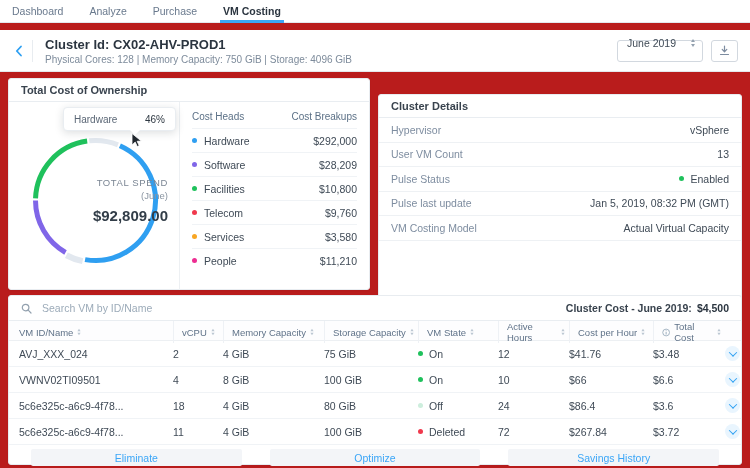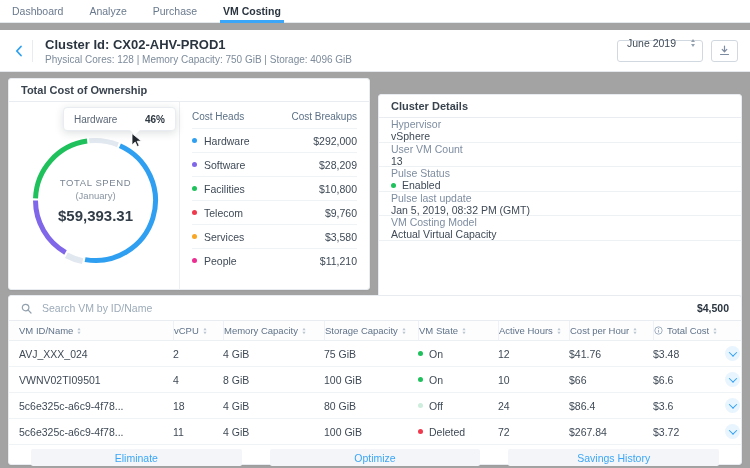--- a/index.html
+++ b/index.html
@@ -1,17 +1,17 @@
 <!DOCTYPE html>
 <html><head>
 <meta charset="utf-8">
 <style>
   html,body{margin:0;padding:0;}
   body{font-family:"Liberation Sans","DejaVu Sans",sans-serif;}
-  .screen{position:relative;width:750px;height:468px;background:#a3a3a3;overflow:hidden;
+  .screen{position:relative;width:750px;height:468px;background:#b91c1c;overflow:hidden;
     -webkit-font-smoothing:antialiased;}
 
   
   .topnav{position:absolute;left:0;top:0;width:750px;height:23px;background:#fff;
     border-bottom:1px solid #e3e8ed;display:flex;align-items:stretch;padding-left:12px;gap:26px;box-sizing:border-box;}
   .nav-item{display:flex;align-items:center;font-size:10.5px;color:#69798d;position:relative;cursor:pointer;}
   .nav-item.active{color:#2b3540;font-weight:bold;}
   .nav-item.active::after{content:"";position:absolute;left:-3px;right:-3px;bottom:-1px;height:3px;background:#3ba6f7;}
 
   
@@ -39,60 +39,60 @@
     color:#39434e;border-bottom:1px solid #e9edf1;}
 
   .tco-card{left:8px;top:78px;width:362px;height:212px;}
   .details-card{left:378px;top:94px;width:364px;height:212px;}
   .table-card{left:8px;top:295px;width:734px;height:170px;}
 
   
   .tco-body{display:flex;height:188px;}
   .donut-zone{width:170px;position:relative;}
   .donut-wrap{position:absolute;left:14px;top:26px;width:145px;height:145px;}
-  .donut-center{position:absolute;inset:0;display:flex;flex-direction:column;align-items:center;justify-content:center;text-align:center;}
+  .donut-center{position:absolute;inset:0;display:flex;flex-direction:column;align-items:flex-end;justify-content:center;text-align:center;}
   .dc1{font-size:9.5px;color:#7b8694;letter-spacing:.6px;}
   .dc2{font-size:9.5px;color:#8a95a2;margin-top:2px;}
   .dc3{font-size:15px;font-weight:bold;color:#323d48;margin-top:6px;}
   .tooltip{position:absolute;left:54px;top:5px;width:113px;height:24px;background:#fff;border:1px solid #e9edf1;
     border-radius:4px;box-shadow:0 2px 8px rgba(30,40,50,.15);display:flex;align-items:center;
     justify-content:space-between;padding:0 10px;box-sizing:border-box;z-index:3;}
   .tooltip::after{content:"";position:absolute;left:66px;bottom:-5px;width:0;height:0;
     border-left:5px solid transparent;border-right:5px solid transparent;border-top:5px solid #fff;}
   .tt-label{font-size:10px;color:#5a6675;}
-  .tt-value{font-size:10px;font-weight:bold;color:#2e3842;}
+  .tt-value{font-size:10px;font-weight:normal;color:#2e3842;}
   .cursor-arrow{position:absolute;left:122px;top:31px;z-index:4;}
 
   
   .legend{flex:1;border-left:1px solid #edf0f3;padding:0 12px;min-width:0;}
   .legend-head{display:flex;justify-content:space-between;align-items:center;padding:9px 0 6px;font-size:10px;color:#5b7086;}
   .legend-row{display:flex;justify-content:space-between;align-items:center;height:23px;border-top:1px solid #f0f3f6;}
   .l-left{display:flex;align-items:center;gap:7px;font-size:10.5px;color:#3f4a56;}
   .dot{width:5px;height:5px;border-radius:50%;flex:none;}
   .l-amt{font-size:10.5px;color:#3f4a56;}
 
   
-  .drow{display:flex;justify-content:space-between;height:23.5px;
-    padding:0 12px;border-bottom:1px solid #eef1f4;flex-direction:column;}
+  .drow{display:flex;justify-content:space-between;align-items:center;height:23.5px;
+    padding:0 12px;border-bottom:1px solid #eef1f4;}
   .d-label{font-size:10.5px;color:#7e8da0;}
   .d-value{font-size:10.5px;color:#3f4a56;display:flex;align-items:center;gap:6px;}
 
   
   .search-row{height:24px;display:flex;align-items:center;padding:0 12px;border-bottom:1px solid #e9edf1;}
   .search-input{border:none;outline:none;font-size:10.5px;color:#3f4a56;margin-left:8px;flex:1;
     font-family:"Liberation Sans","DejaVu Sans",sans-serif;background:transparent;}
   .search-input::placeholder{color:#9cabb9;}
   .cc-label{font-size:10.5px;font-weight:bold;color:#39434e;}
   .cc-value{font-size:10.5px;font-weight:bold;color:#2b3540;margin-left:5px;}
 
   .tgrid{display:grid;grid-template-columns:154px 50px 101px 94px 80px 71px 84px 72px 18px;
     align-items:center;padding-left:10px;box-sizing:border-box;}
   .thead{height:20px;border-bottom:1px solid #edf0f3;background:#fdfdfe;}
   .th{display:flex;align-items:center;gap:4px;font-size:9.5px;color:#5f7288;height:100%;box-sizing:border-box;padding-right:4px;cursor:pointer;}
-  .th + .th{border-left:1px solid #eef1f5;padding-left:0;}
+  .th + .th{border-left:1px solid #eef1f5;padding-left:8px;}
   .sorter{display:flex;flex-direction:column;align-items:center;color:#bcc7d2;transform:scale(.8);}
   .trow{height:26px;border-bottom:1px solid #f0f3f6;font-size:10.5px;color:#3f4a56;}
   .cell{display:flex;align-items:center;gap:6px;overflow:hidden;white-space:nowrap;}
   .chev-btn{width:15px;height:15px;border-radius:50%;background:#e9f5fe;display:flex;align-items:center;
     justify-content:center;cursor:pointer;}
   .chev{width:5px;height:5px;border-right:1.5px solid #2ea0f2;border-bottom:1.5px solid #2ea0f2;
     transform:rotate(45deg) translate(-1px,-1px);}
 
   .actions-row{display:flex;gap:28px;padding:4px 22px 0;}
   .action-btn{flex:1;height:17px;background:#f3f5f8;border-radius:2px;display:flex;align-items:center;
@@ -153,22 +153,22 @@
         <div class="donut-wrap">
           <svg id="donut-svg" width="145" height="145" viewBox="0 0 145 145">
               <path d="M 66.23 12.83 A 60 60 0 0 1 94.98 16.87" fill="none" stroke="#e2e8ef" stroke-width="5"></path>
               <path d="M 96.90 17.69 A 60 60 0 0 1 62.08 131.59" fill="none" stroke="#2f9ff1" stroke-width="5"></path>
               <path d="M 59.61 133.15 A 62 62 0 0 1 43.39 127.24" fill="none" stroke="#e2e8ef" stroke-width="6"></path>
               <path d="M 42.50 124.46 A 60 60 0 0 1 12.50 72.50" fill="none" stroke="#8066e8" stroke-width="5"></path>
               <path d="M 12.54 70.41 A 60 60 0 0 1 64.15 13.08" fill="none" stroke="#1fc15c" stroke-width="5"></path>
             </svg>
           <div class="donut-center">
             <div class="dc1">TOTAL SPEND</div>
-            <div class="dc2">(January)</div>
-            <div class="dc3">$59,393.31</div>
+            <div class="dc2">(June)</div>
+            <div class="dc3">$92,809.00</div>
           </div>
         </div>
         <div class="tooltip">
           <span class="tt-label">Hardware</span>
           <span class="tt-value">46%</span>
         </div>
         <div class="cursor-arrow">
           <svg width="11" height="15" viewBox="0 0 11 15">
             <path d="M1,0.5 L1,12 L4.2,9.1 L6.3,13.6 L8.2,12.6 L6.1,8.3 L10.3,8 Z" fill="#20262c" stroke="#fff" stroke-width="0.8"></path>
           </svg>
@@ -266,20 +266,21 @@
       </div>
   </div>
 
   <div class="card table-card">
     <div class="search-row">
       <svg width="11" height="11" viewBox="0 0 11 11">
         <circle cx="4.6" cy="4.6" r="3.3" fill="none" stroke="#93a1af" stroke-width="1.2"></circle>
         <line x1="7.2" y1="7.2" x2="10" y2="10" stroke="#93a1af" stroke-width="1.2" stroke-linecap="round"></line>
       </svg>
       <input class="search-input" placeholder="Search VM by ID/Name" style="">
+      <span class="cc-label">Cluster Cost - June 2019:</span>
       <span class="cc-value">$4,500</span>
     </div>
 
     <div class="tgrid thead">
 
     <div class="th">
 
         <span>VM ID/Name</span>
         <span class="sorter">
           <span class="tri-up"></span>

